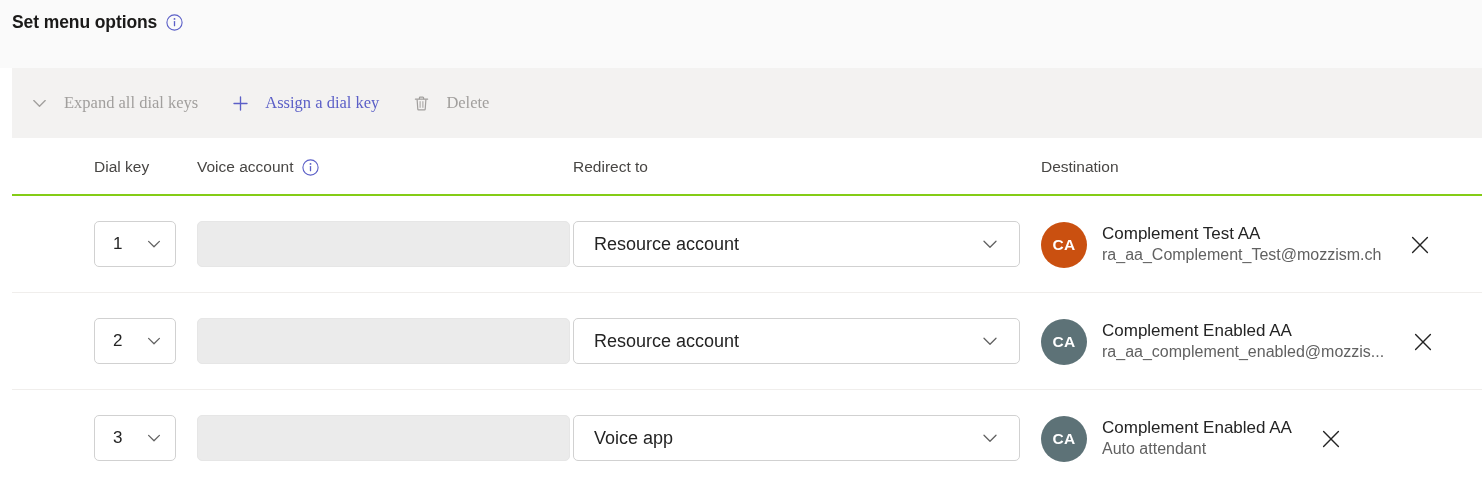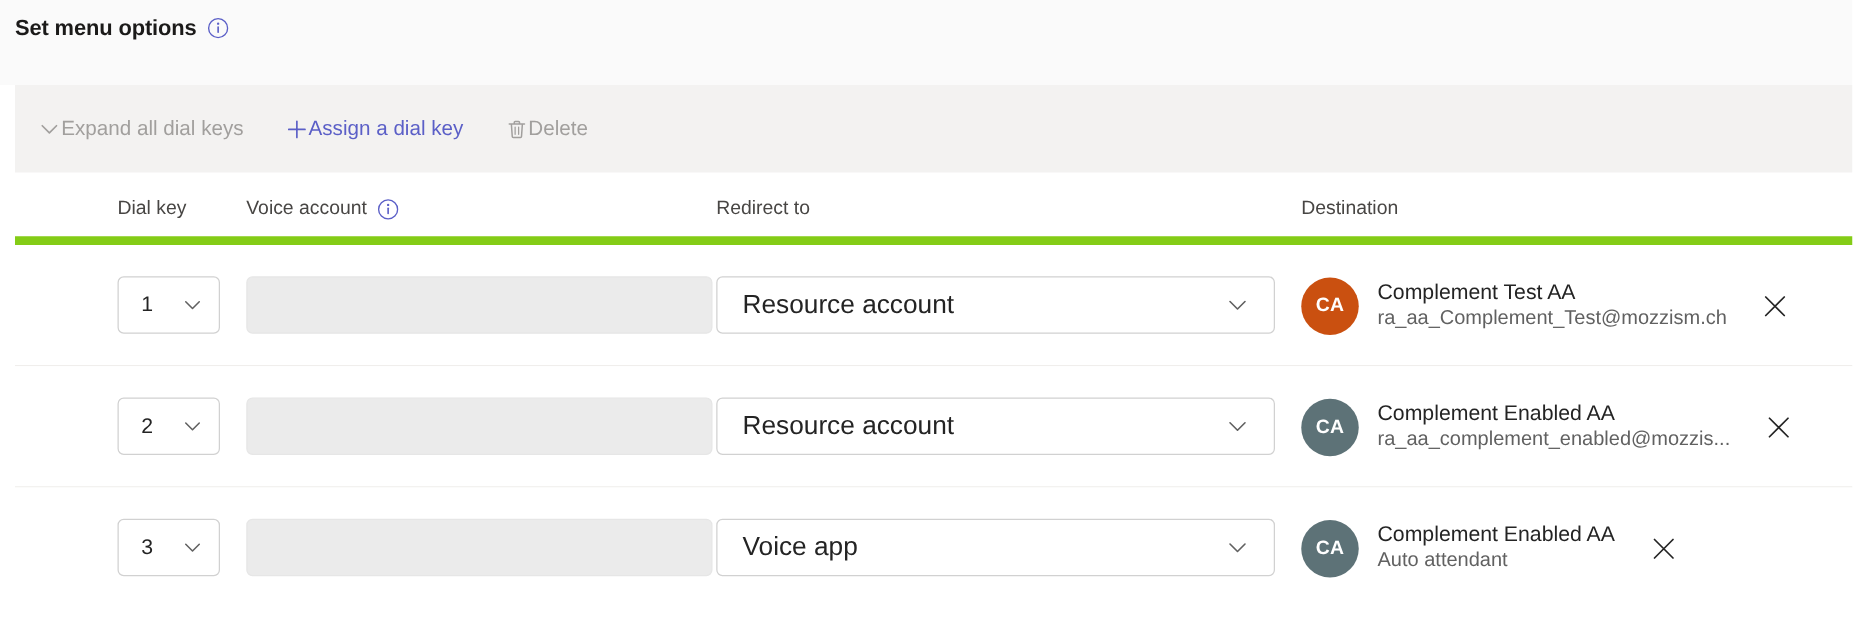--- a/index.html
+++ b/index.html
@@ -44,45 +44,45 @@
     position: absolute; left: 12px; top: 68px;
     width: 1470px; height: 70px;
     background: #f3f2f1;
   }
   .toolbar-inner {
     position: absolute; left: 8px; top: 0;
     height: 70px;
     display: flex; align-items: center;
   }
   .tb-btn {
-    display: flex; align-items: center; gap: 0;
+    display: flex; align-items: center; gap: 15px;
     height: 44px;
     padding: 0 10px;
     font-size: 16.5px;
     white-space: nowrap;
     background: transparent;
     border: none;
     cursor: pointer;
-    font-family: Liberation Sans, sans-serif;
+    font-family: Liberation Serif, serif;
   }
   .tb-btn.disabled { color: #a19f9d; cursor: default; }
   .tb-btn.link { color: #5b5fc7; }
   .tb-btn .glyph { display: inline-flex; align-items: center; justify-content: center; width: 19px; height: 19px; }
   .tb-btn .glyph svg { display: block; }
   .tb-gap { width: 13px; }
 
   
   .table {
     position: absolute; left: 0; top: 138px;
     width: 1482px;
   }
   .thead {
     position: relative;
     height: 58px;
-    border-bottom: 7px solid #84cc16;
+    border-bottom: 2px solid #84cc16;
     margin-left: 12px;
     width: 1470px;
   }
   .th {
     position: absolute;
     top: 20px;
     font-size: 15.5px;
     color: #484644;
     white-space: nowrap;
     display: flex; align-items: center; gap: 8px;
@@ -131,21 +131,21 @@
   .redirect-box {
     position: absolute; left: 561px; top: 25px;
     width: 447px; height: 46px;
     border: 1px solid #d1d1d1;
     border-radius: 5px;
     background: #ffffff;
     display: flex; align-items: center; justify-content: space-between;
     padding: 0 19px 0 20px;
     cursor: pointer;
   }
-  .redirect-val { font-size: 21px; color: #242424; }
+  .redirect-val { font-size: 18px; color: #242424; }
 
   
   .dest {
     position: absolute; left: 1029px; top: 0;
     height: 97px;
     display: flex; align-items: center;
     gap: 1px;
   }
   .avatar {
     width: 46px; height: 46px;

